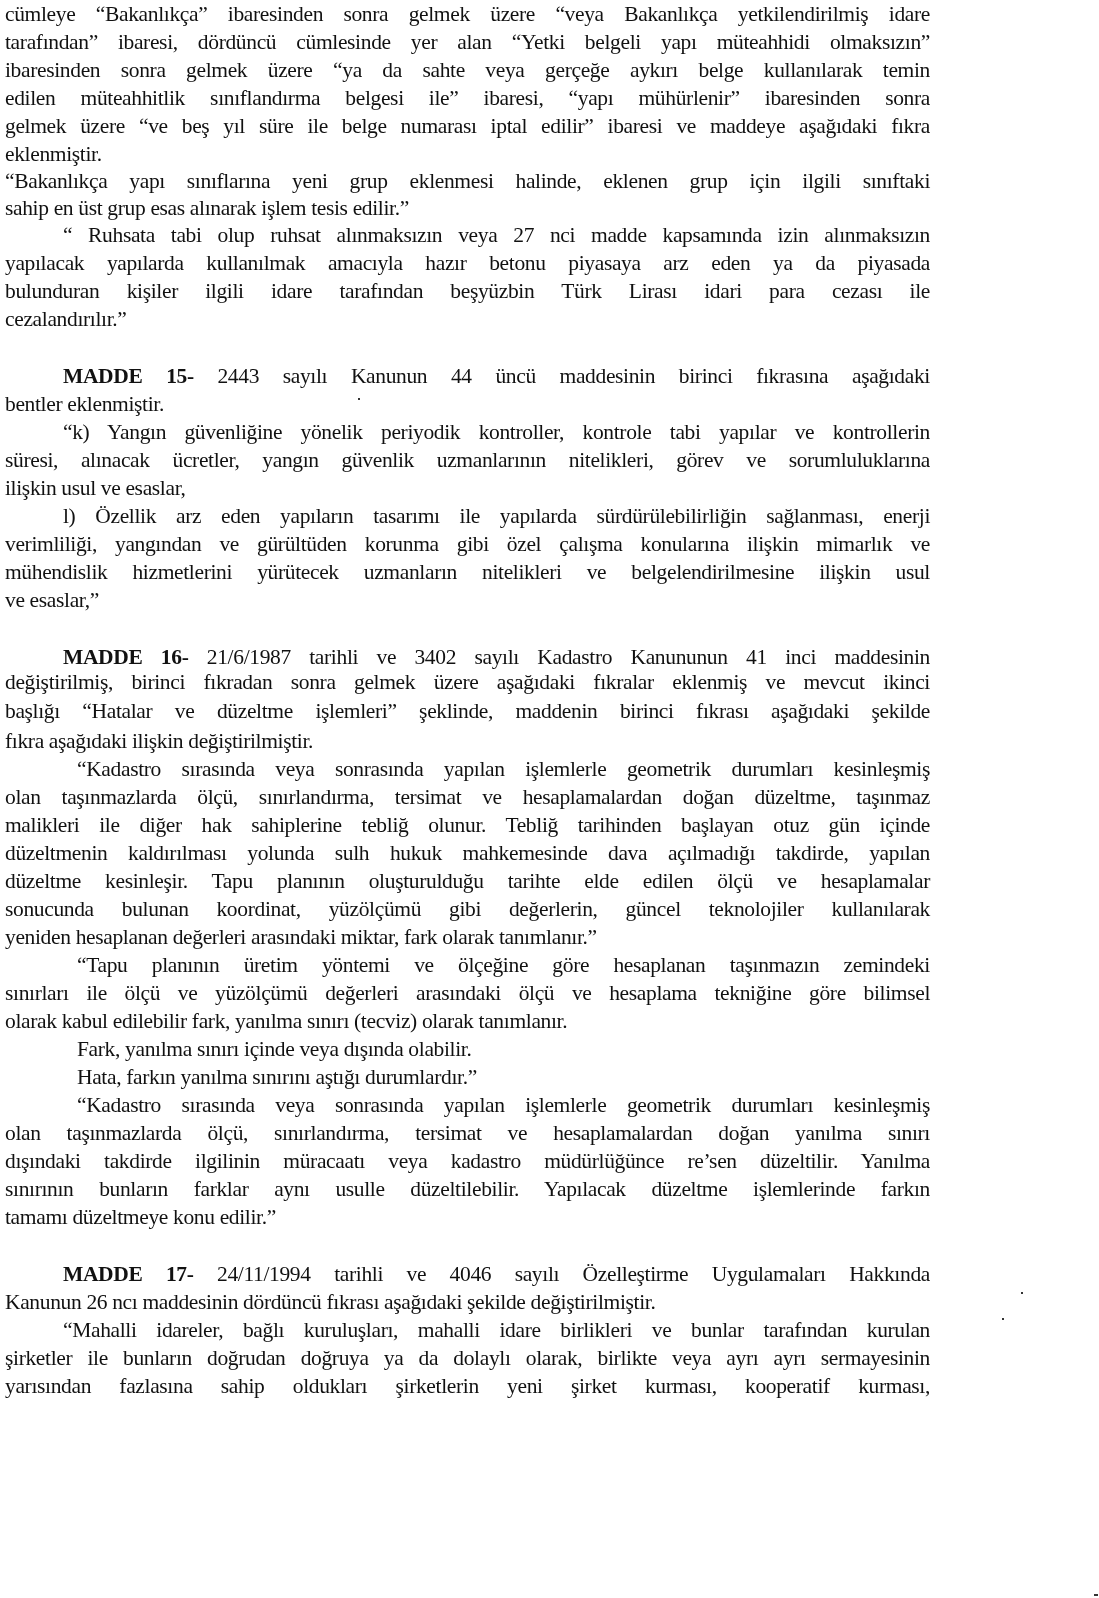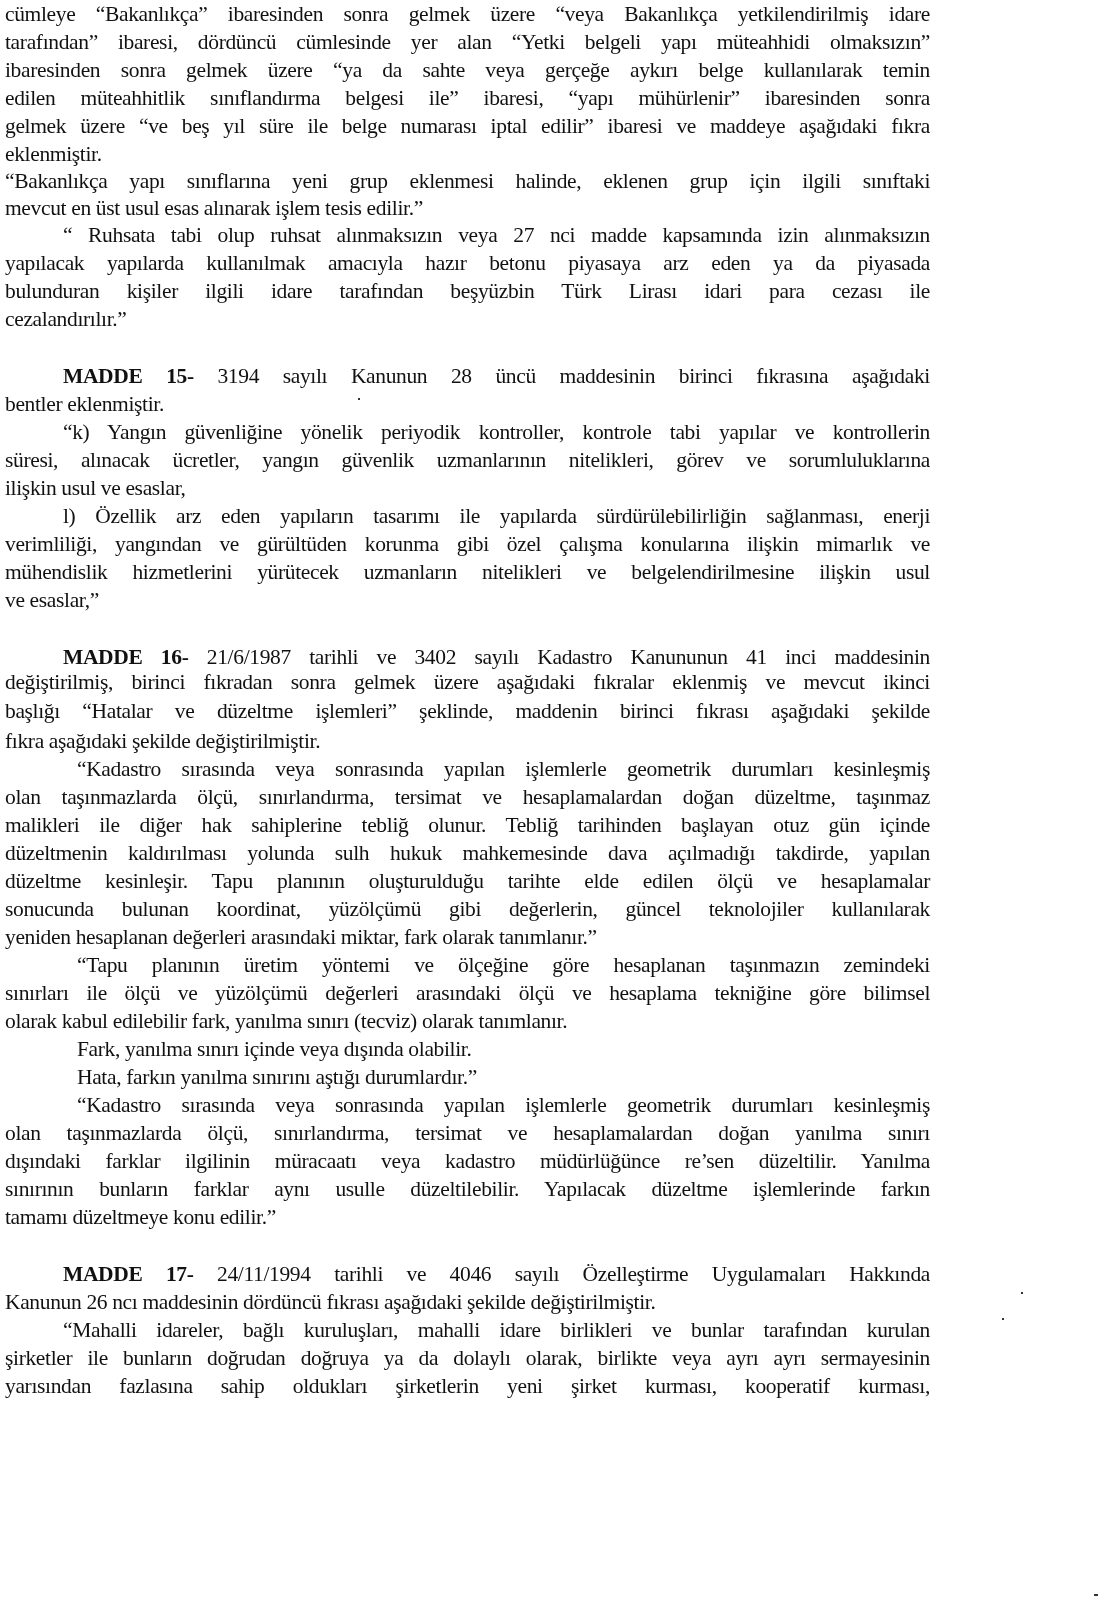--- a/index.html
+++ b/index.html
@@ -25,59 +25,59 @@
 
 <div class="page">
 
   <div class="line" style="top:0px">cümleye “Bakanlıkça” ibaresinden sonra gelmek üzere “veya Bakanlıkça yetkilendirilmiş idare</div>
   <div class="line" style="top:28px">tarafından” ibaresi, dördüncü cümlesinde yer alan “Yetki belgeli yapı müteahhidi olmaksızın”</div>
   <div class="line" style="top:56px">ibaresinden sonra gelmek üzere “ya da sahte veya gerçeğe aykırı belge kullanılarak temin</div>
   <div class="line" style="top:84px">edilen müteahhitlik sınıflandırma belgesi ile” ibaresi, “yapı mühürlenir” ibaresinden sonra</div>
   <div class="line" style="top:112px">gelmek üzere “ve beş yıl süre ile belge numarası iptal edilir” ibaresi ve maddeye aşağıdaki fıkra</div>
   <div class="line last" style="top:140px">eklenmiştir.</div>
   <div class="line" style="top:167px">“Bakanlıkça yapı sınıflarına yeni grup eklenmesi halinde, eklenen grup için ilgili sınıftaki</div>
-  <div class="line last" style="top:194px">mevcut en üst usul esas alınarak işlem tesis edilir.”</div>
+  <div class="line last" style="top:194px">sahip en üst grup esas alınarak işlem tesis edilir.”</div>
   <div class="line ind" style="top:221px">“ Ruhsata tabi olup ruhsat alınmaksızın veya 27 nci madde kapsamında izin alınmaksızın</div>
   <div class="line" style="top:249px">yapılacak yapılarda kullanılmak amacıyla hazır betonu piyasaya arz eden ya da piyasada</div>
   <div class="line" style="top:277px">bulunduran kişiler ilgili idare tarafından beşyüzbin Türk Lirası idari para cezası ile</div>
   <div class="line last" style="top:305px">cezalandırılır.”</div>
 
   <div class="line ind" style="top:362px">
-    <span class="b">MADDE 15-</span><span> 3194 sayılı Kanunun 28 üncü maddesinin birinci fıkrasına aşağıdaki</span>
+    <span class="b">MADDE 15-</span><span> 2443 sayılı Kanunun 44 üncü maddesinin birinci fıkrasına aşağıdaki</span>
   </div>
   <div class="line last" style="top:390px">bentler eklenmiştir.</div>
   <div class="line ind" style="top:418px">“k) Yangın güvenliğine yönelik periyodik kontroller, kontrole tabi yapılar ve kontrollerin</div>
   <div class="line" style="top:446px">süresi, alınacak ücretler, yangın güvenlik uzmanlarının nitelikleri, görev ve sorumluluklarına</div>
   <div class="line last" style="top:474px">ilişkin usul ve esaslar,</div>
   <div class="line ind" style="top:502px">l) Özellik arz eden yapıların tasarımı ile yapılarda sürdürülebilirliğin sağlanması, enerji</div>
   <div class="line" style="top:530px">verimliliği, yangından ve gürültüden korunma gibi özel çalışma konularına ilişkin mimarlık ve</div>
   <div class="line" style="top:558px">mühendislik hizmetlerini yürütecek uzmanların nitelikleri ve belgelendirilmesine ilişkin usul</div>
   <div class="line last" style="top:586px">ve esaslar,”</div>
 
   <div class="line ind" style="top:643px">
     <span class="b">MADDE 16-</span><span> 21/6/1987 tarihli ve 3402 sayılı Kadastro Kanununun 41 inci maddesinin</span>
   </div>
   <div class="line" style="top:697px">başlığı “Hatalar ve düzeltme işlemleri” şeklinde, maddenin birinci fıkrası aşağıdaki şekilde</div>
   <div class="line" style="top:668px">değiştirilmiş, birinci fıkradan sonra gelmek üzere aşağıdaki fıkralar eklenmiş ve mevcut ikinci</div>
-  <div class="line last" style="top:727px">fıkra aşağıdaki şekilde değiştirilmiştir.</div>
+  <div class="line last" style="top:727px">fıkra aşağıdaki ilişkin değiştirilmiştir.</div>
   <div class="line ind2" style="top:755px">“Kadastro sırasında veya sonrasında yapılan işlemlerle geometrik durumları kesinleşmiş</div>
   <div class="line" style="top:783px">olan taşınmazlarda ölçü, sınırlandırma, tersimat ve hesaplamalardan doğan düzeltme, taşınmaz</div>
   <div class="line" style="top:811px">malikleri ile diğer hak sahiplerine tebliğ olunur. Tebliğ tarihinden başlayan otuz gün içinde</div>
   <div class="line" style="top:839px">düzeltmenin kaldırılması yolunda sulh hukuk mahkemesinde dava açılmadığı takdirde, yapılan</div>
   <div class="line" style="top:867px">düzeltme kesinleşir. Tapu planının oluşturulduğu tarihte elde edilen ölçü ve hesaplamalar</div>
   <div class="line" style="top:895px">sonucunda bulunan koordinat, yüzölçümü gibi değerlerin, güncel teknolojiler kullanılarak</div>
   <div class="line last" style="top:923px">yeniden hesaplanan değerleri arasındaki miktar, fark olarak tanımlanır.”</div>
   <div class="line ind2" style="top:951px">“Tapu planının üretim yöntemi ve ölçeğine göre hesaplanan taşınmazın zemindeki</div>
   <div class="line" style="top:979px">sınırları ile ölçü ve yüzölçümü değerleri arasındaki ölçü ve hesaplama tekniğine göre bilimsel</div>
   <div class="line last" style="top:1007px">olarak kabul edilebilir fark, yanılma sınırı (tecviz) olarak tanımlanır.</div>
   <div class="line ind2 last" style="top:1035px">Fark, yanılma sınırı içinde veya dışında olabilir.</div>
   <div class="line ind2 last" style="top:1063px">Hata, farkın yanılma sınırını aştığı durumlardır.”</div>
   <div class="line ind2" style="top:1091px">“Kadastro sırasında veya sonrasında yapılan işlemlerle geometrik durumları kesinleşmiş</div>
   <div class="line" style="top:1119px">olan taşınmazlarda ölçü, sınırlandırma, tersimat ve hesaplamalardan doğan yanılma sınırı</div>
-  <div class="line" style="top:1147px">dışındaki farklar ilgilinin müracaatı veya kadastro müdürlüğünce re’sen düzeltilir. Yanılma</div>
+  <div class="line" style="top:1147px">dışındaki takdirde ilgilinin müracaatı veya kadastro müdürlüğünce re’sen düzeltilir. Yanılma</div>
   <div class="line" style="top:1175px">sınırının bunların farklar aynı usulle düzeltilebilir. Yapılacak düzeltme işlemlerinde farkın</div>
   <div class="line last" style="top:1203px">tamamı düzeltmeye konu edilir.”</div>
 
   <div class="line ind" style="top:1260px">
     <span class="b">MADDE 17-</span><span> 24/11/1994 tarihli ve 4046 sayılı Özelleştirme Uygulamaları Hakkında</span>
   </div>
   <div class="line last" style="top:1288px">Kanunun 26 ncı maddesinin dördüncü fıkrası aşağıdaki şekilde değiştirilmiştir.</div>
   <div class="line ind" style="top:1316px">“Mahalli idareler, bağlı kuruluşları, mahalli idare birlikleri ve bunlar tarafından kurulan</div>
   <div class="line" style="top:1344px">şirketler ile bunların doğrudan doğruya ya da dolaylı olarak, birlikte veya ayrı ayrı sermayesinin</div>
   <div class="line" style="top:1372px">yarısından fazlasına sahip oldukları şirketlerin yeni şirket kurması, kooperatif kurması,</div>

